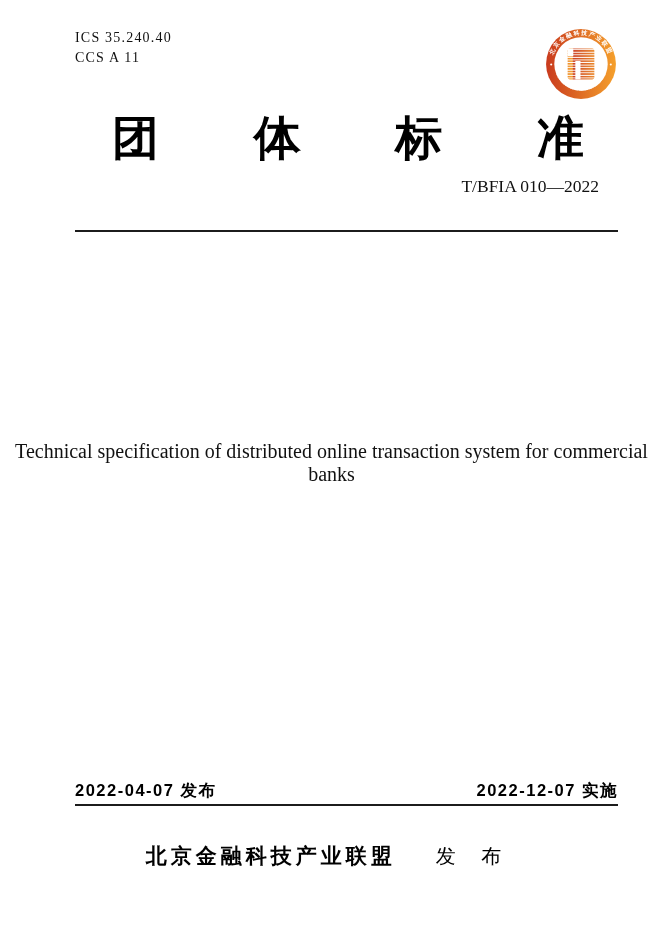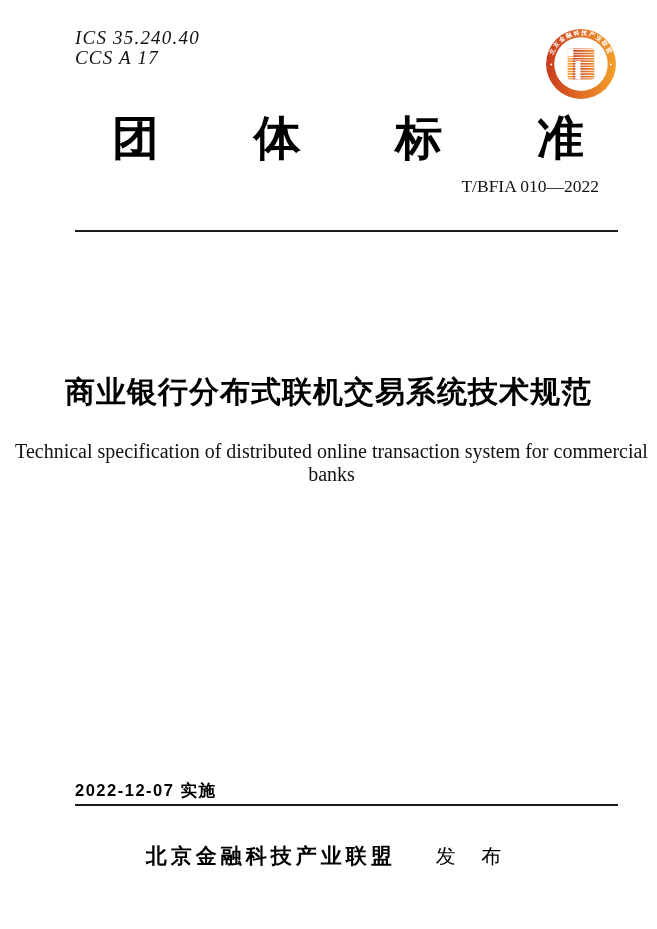--- a/index.html
+++ b/index.html
@@ -12,25 +12,24 @@
     background: #ffffff;
     overflow: hidden;
     font-family: "Liberation Sans", sans-serif;
     color: #1a1a1a;
   }
   .meta-block {
     position: absolute;
     left: 75px;
     top: 28px;
     font-family: "Liberation Serif", serif;
-    font-size: 19px;
+    font-size: 14px;
     line-height: 20px;
     letter-spacing: 1.2px;
     color: #111;
-    font-style: italic;
   }
   .seal-wrap {
     position: absolute;
     left: 544px;
     top: 27px;
     width: 74px;
     height: 74px;
   }
   .big-title {
     position: absolute;
@@ -116,21 +115,21 @@
     margin-left: 40px;
   }
 </style>
 </head>
 <body>
 
 <div class="page">
 
   <div class="meta-block">
     <div>ICS 35.240.40</div>
-    <div>CCS A 17</div>
+    <div>CCS A 11</div>
   </div>
 
   <div class="seal-wrap">
     <svg width="74" height="74" viewBox="0 0 72 72">
       <defs>
         <linearGradient id="sealGrad" x1="0" y1="0" x2="1" y2="0">
           <stop offset="0" stop-color="#c93a1d"></stop>
           <stop offset="1" stop-color="#f5a02c"></stop>
         </linearGradient>
         <pattern id="sealStripes" width="28" height="2.5" patternUnits="userSpaceOnUse">
@@ -161,25 +160,25 @@
     <span>团</span>
     <span>体</span>
     <span>标</span>
     <span>准</span>
   </div>
 
   <div class="std-number">T/BFIA 010—2022</div>
 
   <div class="rule rule-top"></div>
 
-  <div class="doc-title">商业银行分布式联机交易系统技术规范</div>
 
   <div class="doc-subtitle">Technical specification of distributed online transaction system for commercial banks</div>
 
   <div class="dates-row">
+    <span>2022-04-07 发布</span>
     <span>2022-12-07 实施</span>
   </div>
 
   <div class="rule rule-bottom"></div>
 
   <div class="publisher-row">
     <span class="publisher-name">北京金融科技产业联盟</span>
     <span class="publish-label">发 布</span>
   </div>
 

